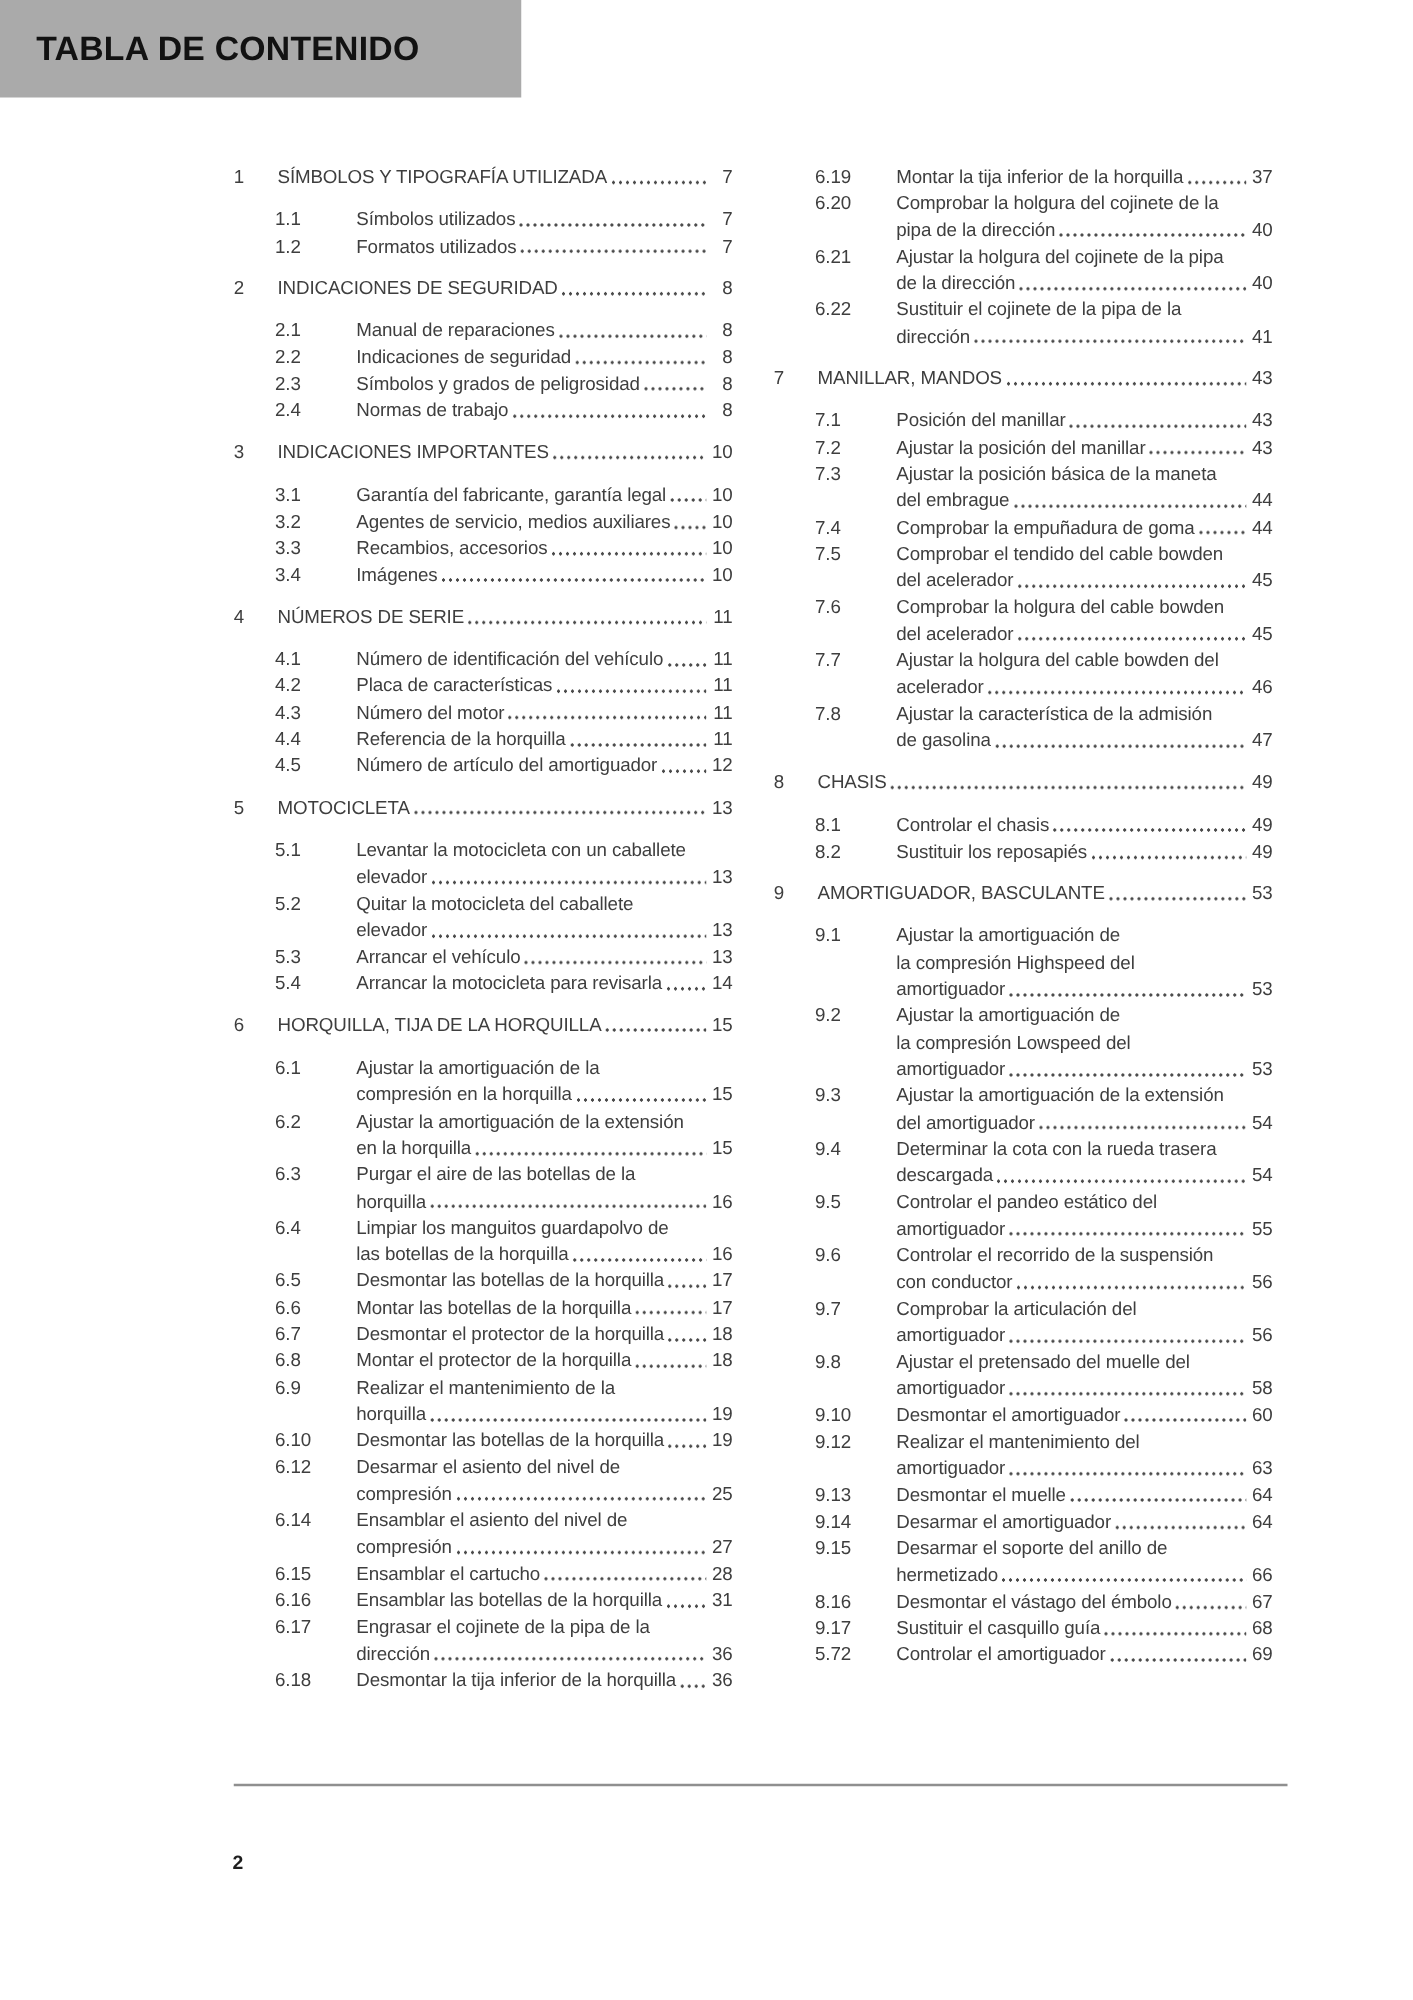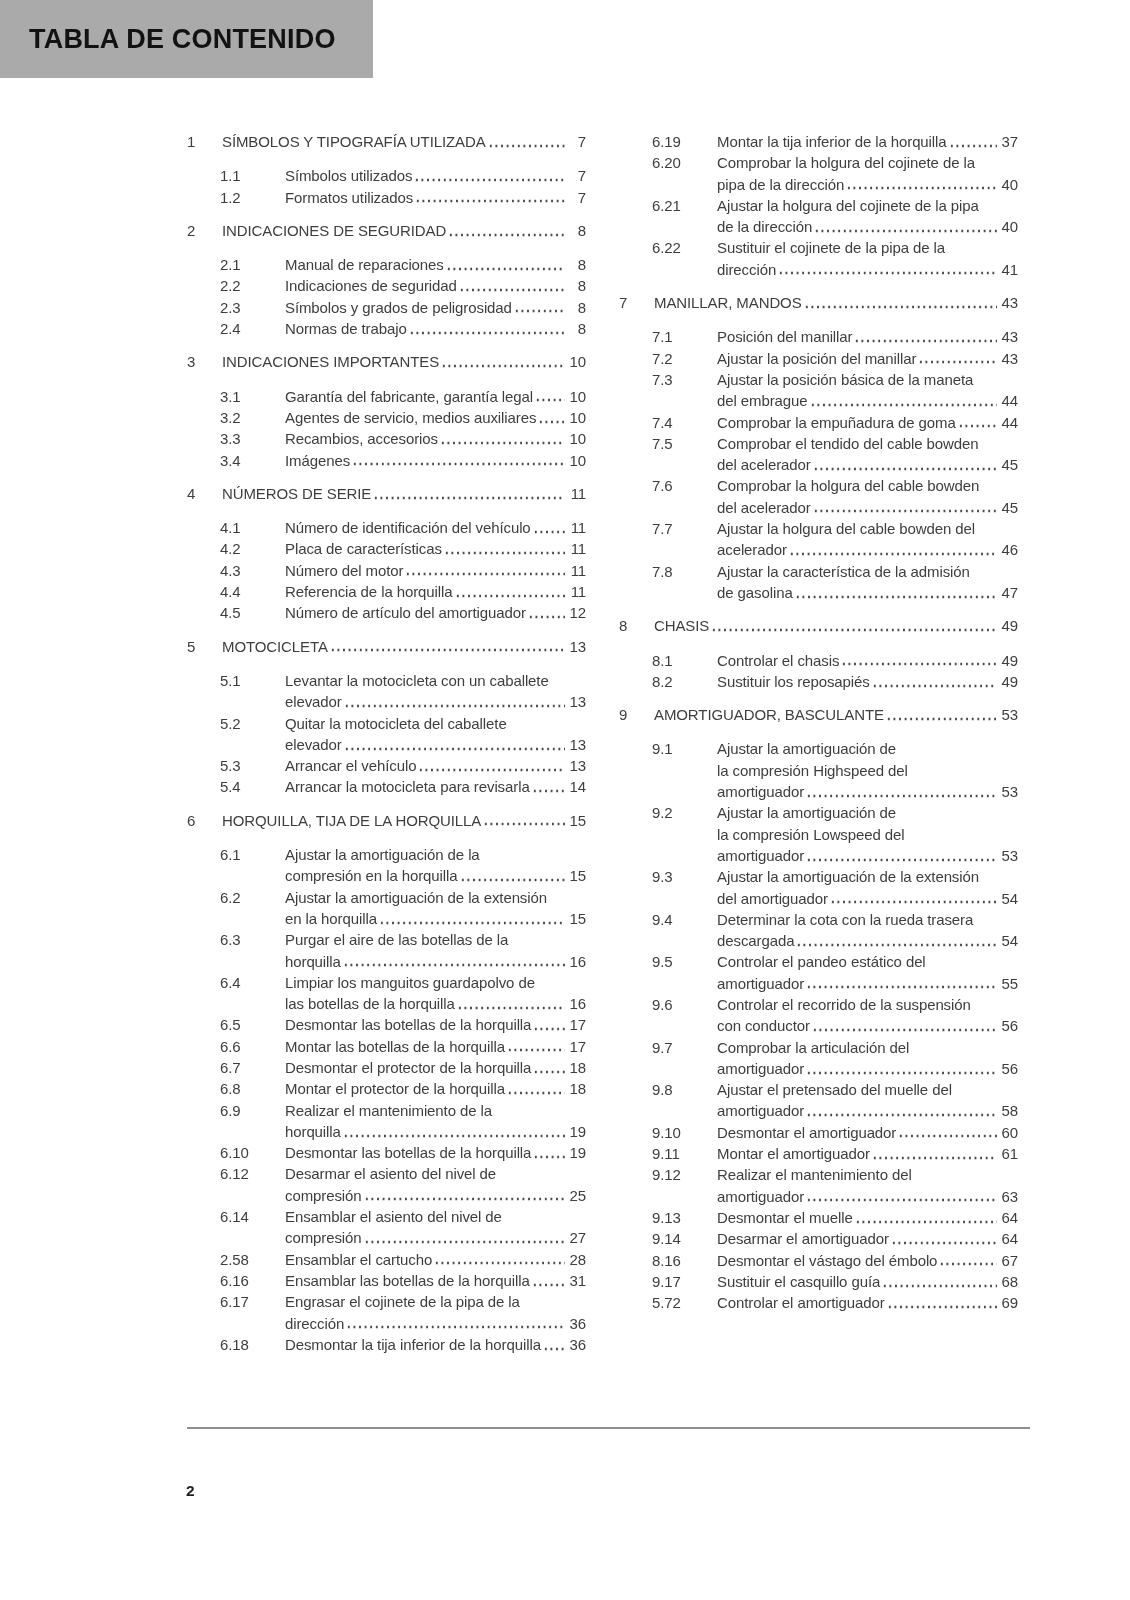--- a/index.html
+++ b/index.html
@@ -8,21 +8,21 @@
     width: 1130px;
     height: 1600px;
     background: #ffffff;
     font-family: "Liberation Sans", sans-serif;
     color: #3e3e3e;
     overflow: hidden;
   }
   .title-band {
     position: absolute;
     left: 0; top: 0;
-    width: 373px; height: 78px;
+    width: 417px; height: 78px;
     background: #aaaaaa;
     box-sizing: border-box;
     display: flex;
     align-items: center;
     padding-left: 29px;
   }
   .title-band h1 {
     margin: 0;
     font-size: 27px;
     font-weight: bold;
@@ -467,21 +467,21 @@
           <div class="body">
             <div class="line">Ensamblar el asiento del nivel de</div>
             <div class="line last">
               <span class="txt">compresión</span>
               <span class="dots"></span>
               <span class="pg">27</span>
             </div>
           </div>
         </div>
         <div class="entry section">
-          <span class="num">2.58</span>
+          <span class="num">6.15</span>
           <div class="body">
             <div class="line last">
               <span class="txt">Ensamblar el cartucho</span>
               <span class="dots"></span>
               <span class="pg">28</span>
             </div>
           </div>
         </div>
         <div class="entry section">
           <span class="num">6.16</span>
@@ -788,30 +788,20 @@
           <span class="num">9.10</span>
           <div class="body">
             <div class="line last">
               <span class="txt">Desmontar el amortiguador</span>
               <span class="dots"></span>
               <span class="pg">60</span>
             </div>
           </div>
         </div>
         <div class="entry section">
-          <span class="num">9.11</span>
-          <div class="body">
-            <div class="line last">
-              <span class="txt">Montar el amortiguador</span>
-              <span class="dots"></span>
-              <span class="pg">61</span>
-            </div>
-          </div>
-        </div>
-        <div class="entry section">
           <span class="num">9.12</span>
           <div class="body">
             <div class="line">Realizar el mantenimiento del</div>
             <div class="line last">
               <span class="txt">amortiguador</span>
               <span class="dots"></span>
               <span class="pg">63</span>
             </div>
           </div>
         </div>
@@ -825,20 +815,31 @@
             </div>
           </div>
         </div>
         <div class="entry section">
           <span class="num">9.14</span>
           <div class="body">
             <div class="line last">
               <span class="txt">Desarmar el amortiguador</span>
               <span class="dots"></span>
               <span class="pg">64</span>
+            </div>
+          </div>
+        </div>
+        <div class="entry section">
+          <span class="num">9.15</span>
+          <div class="body">
+            <div class="line">Desarmar el soporte del anillo de</div>
+            <div class="line last">
+              <span class="txt">hermetizado</span>
+              <span class="dots"></span>
+              <span class="pg">66</span>
             </div>
           </div>
         </div>
         <div class="entry section">
           <span class="num">8.16</span>
           <div class="body">
             <div class="line last">
               <span class="txt">Desmontar el vástago del émbolo</span>
               <span class="dots"></span>
               <span class="pg">67</span>

